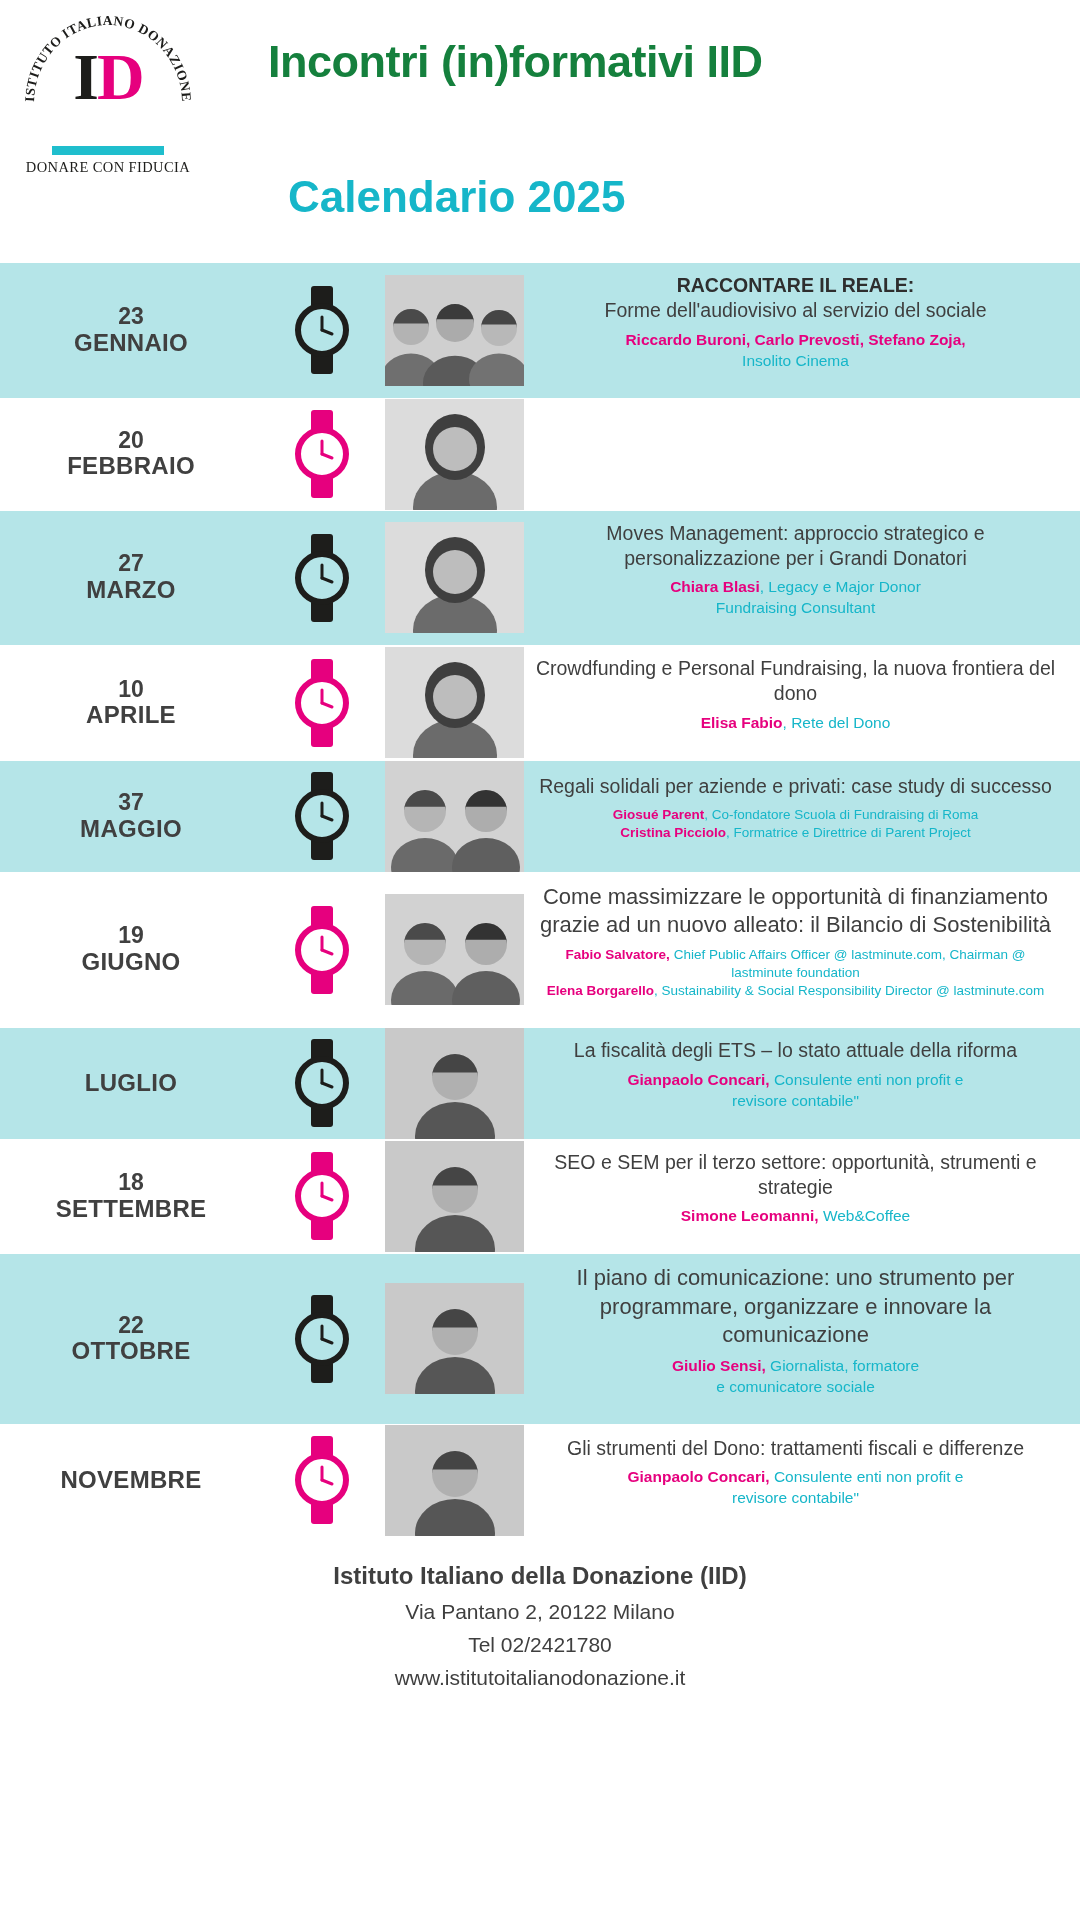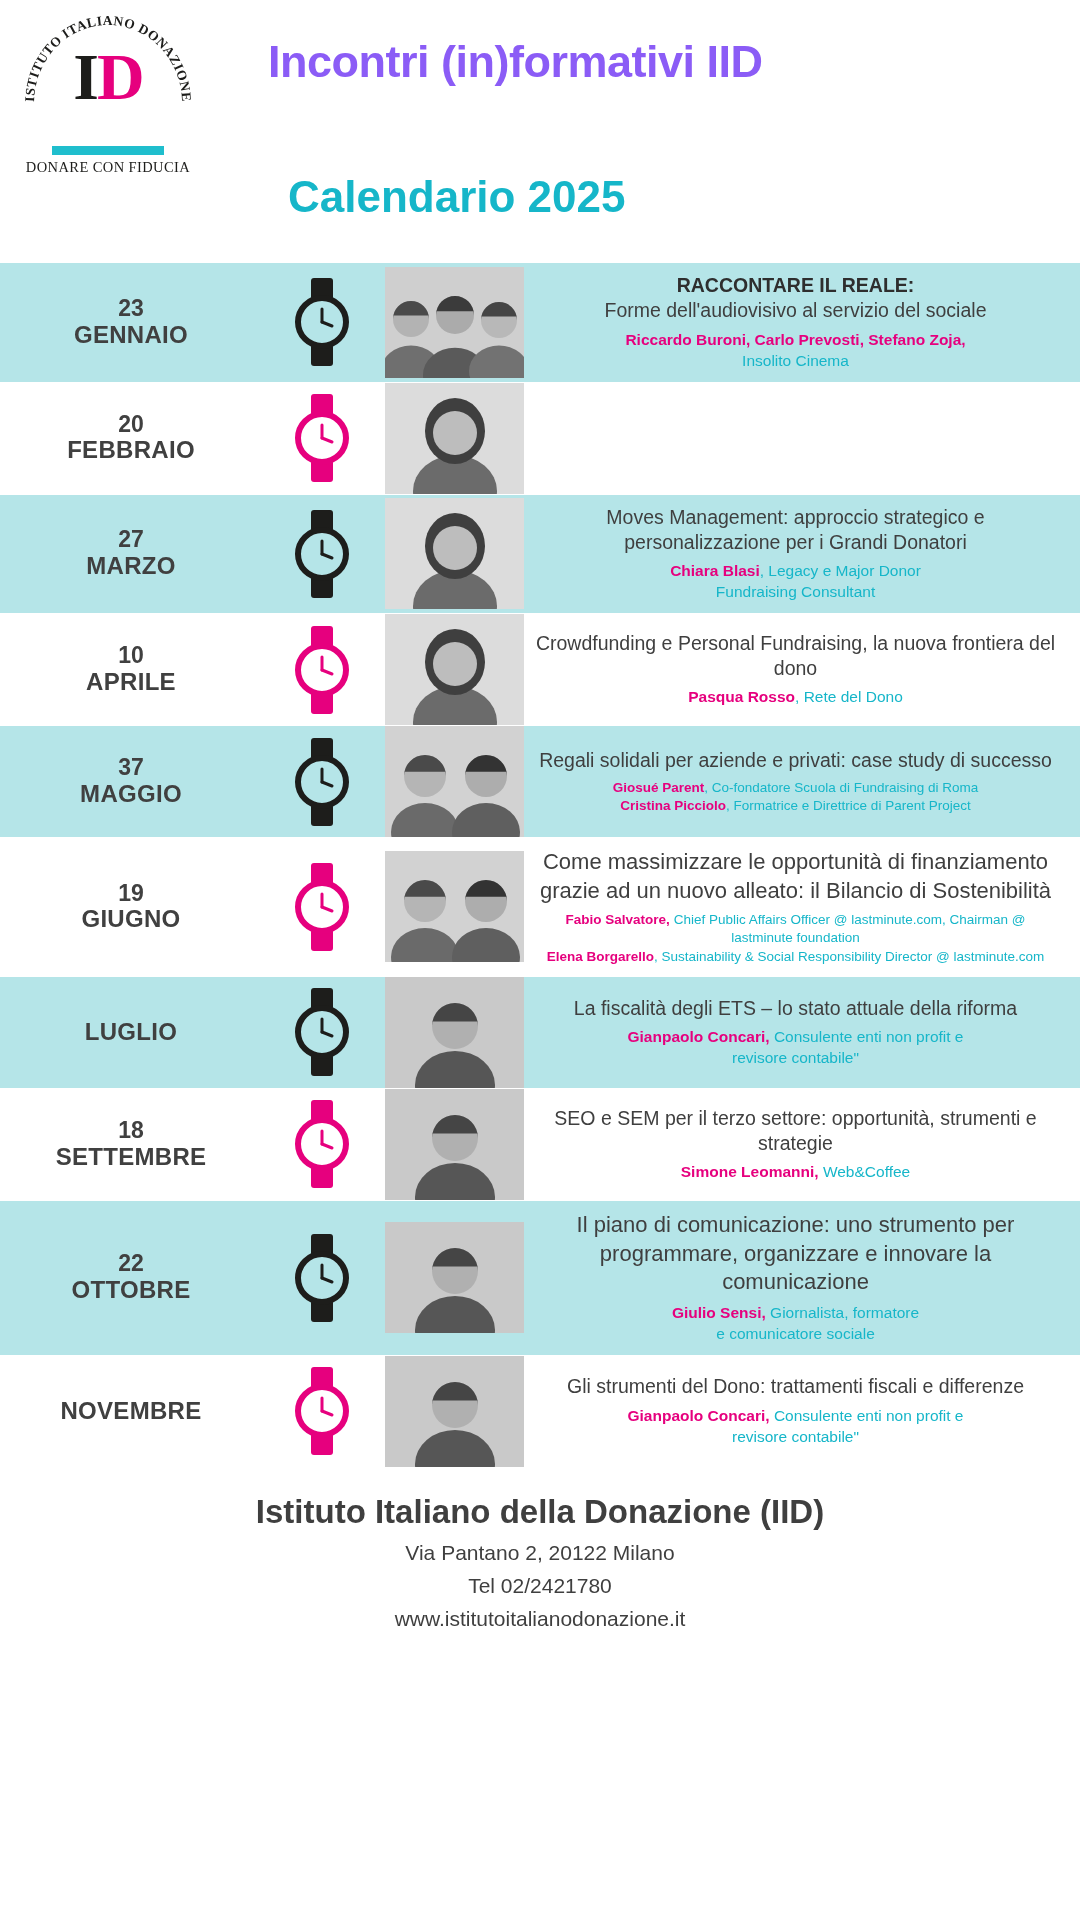--- a/index.html
+++ b/index.html
@@ -36,21 +36,21 @@
   .logo-id .i { color: #1d1d1b; }
   .logo-id .d { color: #e6007e; }
   .logo-bar { width: 112px; height: 9px; background: #1fbecd; margin: 3px 0 4px 0; }
   .logo-sub {
     font-family: "Liberation Serif", serif;
     font-size: 14.5px; font-weight: normal; color: #1d1d1b; letter-spacing: .4px;
   }
 
   .title-main {
     position: absolute; left: 268px; top: 36px;
-    font-size: 45px; font-weight: bold; color: #8b5cf6;
+    font-size: 45px; font-weight: bold; color: #15803d;
     letter-spacing: -0.5px;
   }
   .title-sub {
     position: absolute; left: 288px; top: 172px;
     font-size: 44px; font-weight: bold; color: #16b6c9;
   }
 
   
   .rows { position: relative; }
   .row {
@@ -77,21 +77,21 @@
 
   .photo { width: 145px; flex: 0 0 145px; display:flex; align-items:center; justify-content:center; }
   .photo-box {
     width: 139px; height: 111px; overflow: hidden; position: relative;
     background: #d8d8d8;
   }
   .photo-box svg { display:block; }
 
   .content {
     flex: 1 1 auto;
-    padding: 10px 22px 10px 6px;
+    padding: 10px 22px 26px 6px;
     text-align: center;
   }
   .topic {
     font-size: 19.5px; color: #3f3f3f; line-height: 1.3;
   }
   .topic .caps { font-weight: bold; color: #2e2e2e; }
   .speakers {
     margin-top: 6px;
     font-size: 15.5px; line-height: 1.35; color: #16b6c9;
   }
@@ -99,21 +99,21 @@
   .speakers.small { font-size: 13.5px; }
   .speakers .line { display:block; }
   .topic.small { font-size: 22px; }
 
   
   .footer {
     margin-top: 26px;
     text-align: center;
     color: #3f3f3f;
   }
-  .footer .org { font-size: 33px; font-weight: bold; margin-bottom: 10px; }
+  .footer .org { font-size: 24px; font-weight: bold; margin-bottom: 10px; }
   .footer .ln { font-size: 21px; margin-bottom: 9px; }
 </style>
 </head>
 <body>
 
 <div class="page">
 
   <div class="header">
 
     <div class="logo">
@@ -261,21 +261,21 @@
               <ellipse cx="70" cy="48" rx="30" ry="33" fill="#3f3f3f"></ellipse>
               <circle cx="70" cy="50" r="22" fill="#bdbdbd"></circle>
             </svg>
           </div>
         </div>
         <div class="content">
           <div class="topic">
             <div>Crowdfunding e Personal Fundraising, la nuova frontiera del dono</div>
           </div>
           <div class="speakers">
-            <span class="line"><span class="nm">Pasqua Rosso</span><span>, Rete del Dono</span></span>
+            <span class="line"><span class="nm">Elisa Fabio</span><span>, Rete del Dono</span></span>
           </div>
         </div>
       </div>
       <div class="row teal">
         <div class="date">
           <span class="day">37</span>
           <span class="month">MAGGIO</span>
         </div>
         <div class="watch">
           <svg width="62" height="92" viewBox="0 0 62 92">

